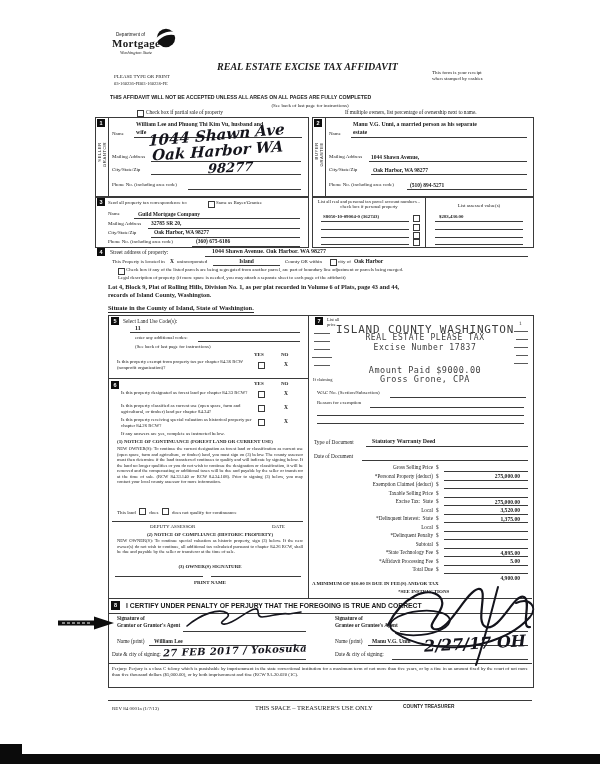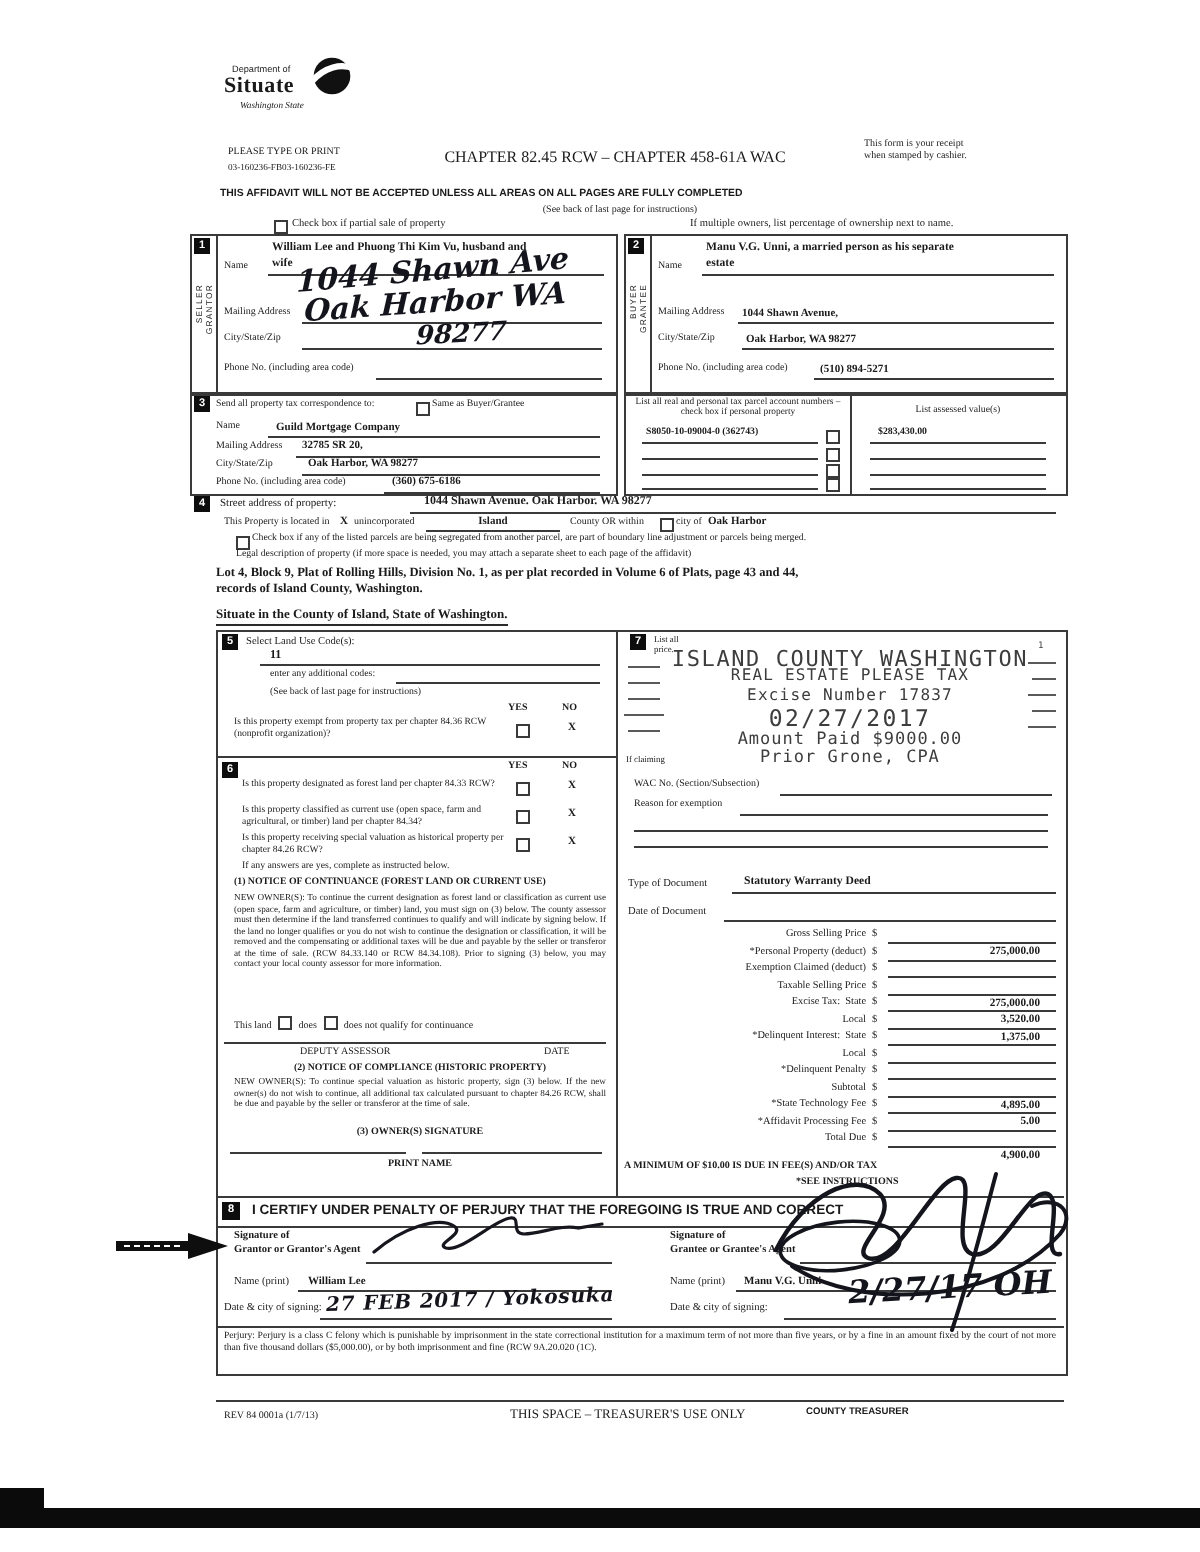--- a/index.html
+++ b/index.html
@@ -38,31 +38,31 @@
   .qtext{position:absolute;white-space:normal;font-size:4.8px;line-height:5.6px;}
   .xmark{position:absolute;font-weight:bold;font-size:5.5px;}
   svg{position:absolute;overflow:visible;}
 </style>
 </head>
 <body>
 
 <div id="page">
 
   <div class="t fs46 sans" style="left:116px;top:32px;">Department of</div>
-  <div class="t b" style="left:112px;top:37px;font-size:11px;letter-spacing:0.3px;">Situate</div>
+  <div class="t b" style="left:112px;top:37px;font-size:11px;letter-spacing:0.3px;">Mortgage</div>
   <div class="t fs46 i" style="left:120px;top:50px;">Washington State</div>
   <svg style="left:155px;top:27px;" width="22" height="22" viewBox="0 0 24 24">
     <circle cx="12" cy="12" r="10" fill="#111"></circle>
     <path d="M1 15 C8 7 17 5 24 8" stroke="#fff" stroke-width="3.4" fill="none"></path>
   </svg>
 
   <div class="t fs5" style="left:114px;top:74px;">PLEASE TYPE OR PRINT</div>
   <div class="t fs46" style="left:114px;top:81px;">03-160236-FB03-160236-FE</div>
 
-  <div class="t c fs8" style="left:175px;top:74px;width:265px;">CHAPTER 82.45 RCW – CHAPTER 458-61A WAC</div>
+  <div class="t b i c" style="left:175px;top:61px;width:265px;font-size:10px;">REAL ESTATE EXCISE TAX AFFIDAVIT</div>
 
   <div class="t fs5" style="left:432px;top:70px;">This form is your receipt</div>
   <div class="t fs5" style="left:432px;top:76px;">when stamped by cashier.</div>
 
   <div class="t b sans" style="left:110px;top:95px;font-size:5.2px;">THIS AFFIDAVIT WILL NOT BE ACCEPTED UNLESS ALL AREAS ON ALL PAGES ARE FULLY COMPLETED</div>
   <div class="t fs5 c" style="left:200px;top:102.5px;width:220px;">(See back of last page for instructions)</div>
 
   <span class="chk" style="left:137px;top:110px;"></span>
   <div class="t fs53" style="left:146px;top:109px;">Check box if partial sale of property</div>
   <div class="t fs53" style="left:345px;top:109px;">If multiple owners, list percentage of ownership next to name.</div>
@@ -225,23 +225,22 @@
   <div class="t b c fs5" style="left:117px;top:580px;width:186px;">PRINT NAME</div>
 
   <span class="numbox" style="left:315px;top:317px;">7</span>
   <div class="t fs44" style="left:327px;top:317px;">List all</div>
   <div class="t fs44" style="left:327px;top:322px;">price.</div>
 
   <div class="stamp" style="left:335px;top:323px;width:180px;font-size:11px;letter-spacing:0.8px;">ISLAND COUNTY WASHINGTON</div>
   <div class="stamp" style="left:519px;top:321px;font-size:4.5px;">1</div>
   <div class="stamp" style="left:335px;top:333px;width:180px;font-size:8px;letter-spacing:0.6px;">REAL ESTATE PLEASE TAX</div>
   <div class="stamp" style="left:335px;top:342.5px;width:180px;font-size:8px;letter-spacing:0.6px;">Excise Number 17837</div>
-  <div class="stamp" style="left:335px;top:351.5px;width:180px;font-size:11.5px;letter-spacing:1.2px;">02/27/2017</div>
   <div class="stamp" style="left:335px;top:364.5px;width:180px;font-size:8.5px;letter-spacing:0.5px;">Amount Paid $9000.00</div>
-  <div class="stamp" style="left:335px;top:374px;width:180px;font-size:8.5px;letter-spacing:0.5px;">Prior Grone, CPA</div>
+  <div class="stamp" style="left:335px;top:374px;width:180px;font-size:8.5px;letter-spacing:0.5px;">Gross Grone, CPA</div>
   <div class="dash" style="left:314px;top:333px;width:16px;"></div>
   <div class="dash" style="left:314px;top:341px;width:16px;"></div>
   <div class="dash" style="left:314px;top:349px;width:16px;"></div>
   <div class="dash" style="left:312px;top:357px;width:20px;"></div>
   <div class="dash" style="left:314px;top:365px;width:16px;"></div>
   <div class="dash" style="left:514px;top:331px;width:14px;"></div>
   <div class="dash" style="left:516px;top:339px;width:12px;"></div>
   <div class="dash" style="left:514px;top:347px;width:14px;"></div>
   <div class="dash" style="left:516px;top:355px;width:12px;"></div>
   <div class="dash" style="left:514px;top:363px;width:14px;"></div>

